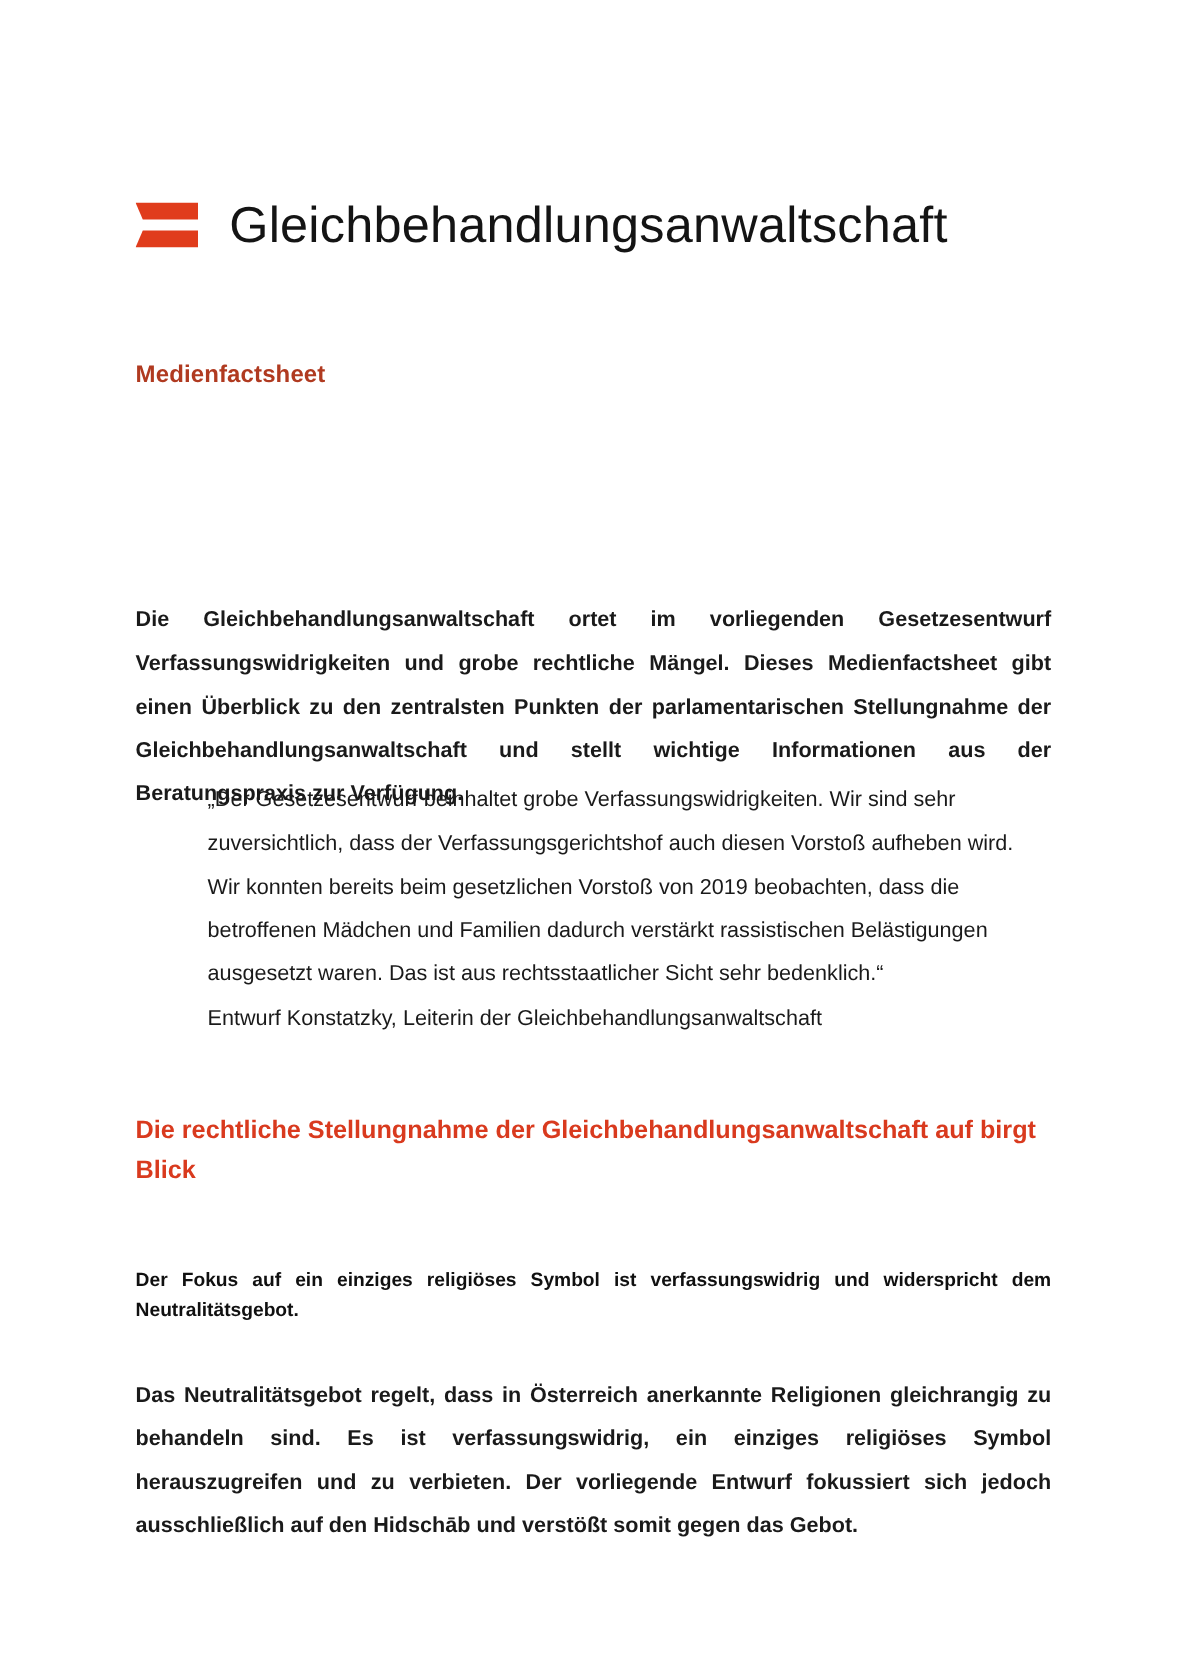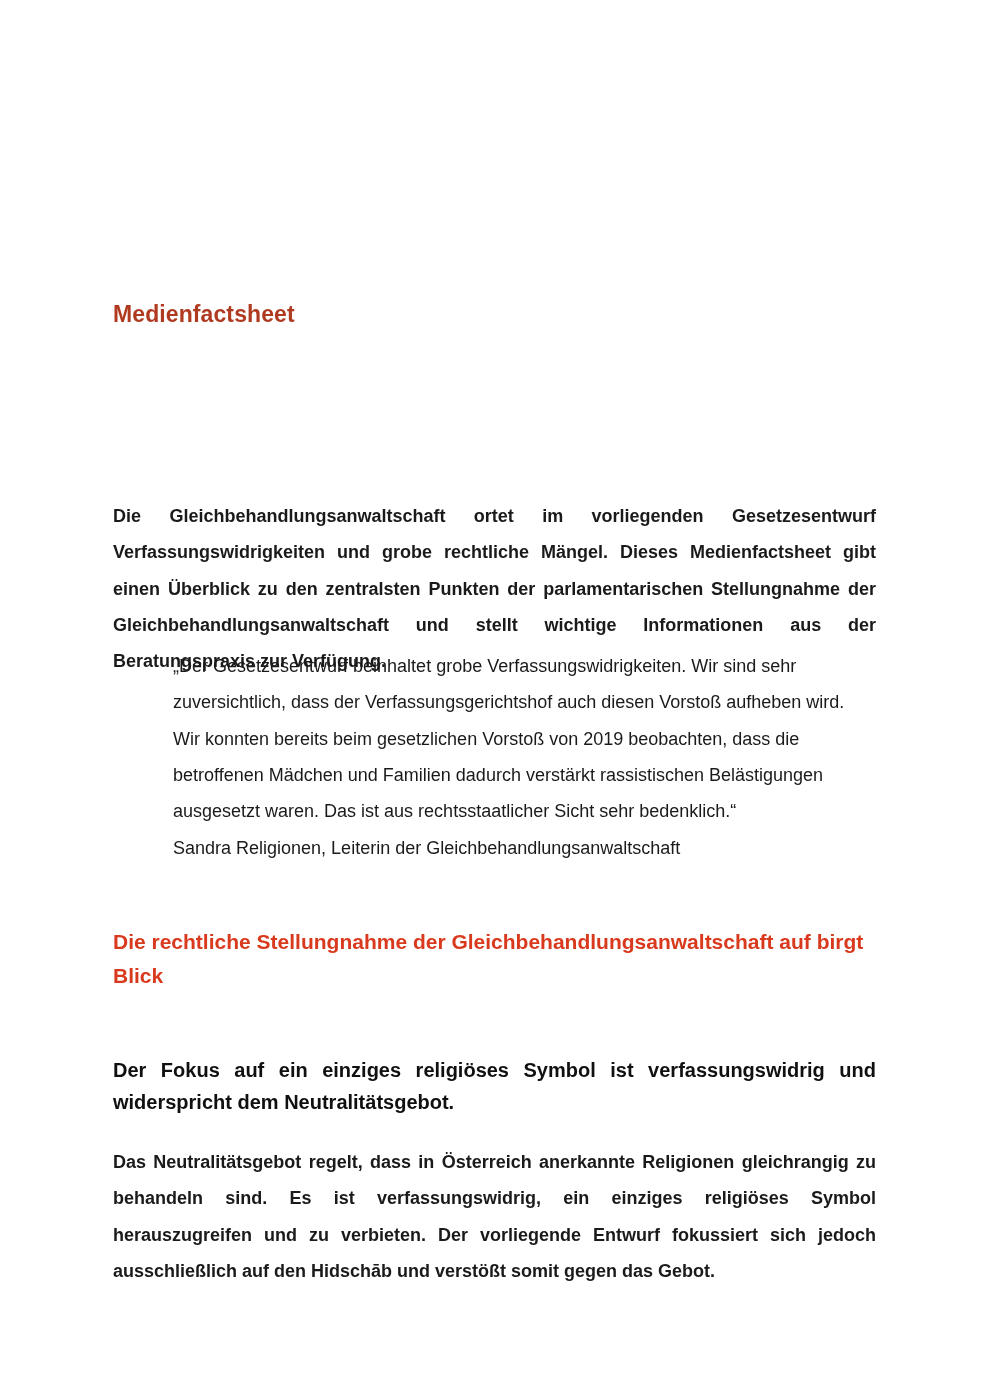--- a/index.html
+++ b/index.html
@@ -49,21 +49,21 @@
     letter-spacing: 0.2px;
     white-space: nowrap;
     line-height: 1;
   }
 
   
   .label-heading {
     position: absolute;
     left: 113px;
     top: 300px;
-    font-size: 23px;
+    font-size: 20px;
     font-weight: 700;
     color: #b03a20;
     letter-spacing: 0.1px;
     line-height: 1.25;
     margin: 0;
   }
 
   .doc-title {
     position: absolute;
     left: 113px;
@@ -89,21 +89,21 @@
     color: #d93a1e;
     line-height: 1.62;
     margin: 0;
   }
 
   .sub-heading {
     position: absolute;
     left: 113px;
     top: 1055px;
     width: 763px;
-    font-size: 20px;
+    font-size: 16px;
     font-weight: 700;
     color: #101010;
     line-height: 1.58;
     text-align: justify;
     text-align-last: left;
     margin: 0;
   }
 
   
   .body-para {
@@ -145,29 +145,38 @@
     line-height: 2.02;
     margin: 0;
     text-align: left;
   }
 </style>
 </head>
 <body>
 
 <div class="page">
 
+  <div class="masthead">
+    <span class="flag-mark">
+      <svg viewBox="0 0 52 47" xmlns="http://www.w3.org/2000/svg" aria-hidden="true">
+        <polygon points="0,4 52,4 52,18 6,18" fill="#e03c1c"></polygon>
+        <polygon points="6,27 52,27 52,41 0,41" fill="#e03c1c"></polygon>
+      </svg>
+    </span>
+    <span class="wordmark">Gleichbehandlungsanwaltschaft</span>
+  </div>
 
   <h2 class="label-heading">Medienfactsheet</h2>
 
 
   <p class="body-para" id="intro-paragraph">Die Gleichbehandlungsanwaltschaft ortet im vorliegenden Gesetzesentwurf Verfassungswidrigkeiten und grobe rechtliche Mängel. Dieses Medienfactsheet gibt einen Überblick zu den zentralsten Punkten der parlamentarischen Stellungnahme der Gleichbehandlungsanwaltschaft und stellt wichtige Informationen aus der Beratungspraxis zur Verfügung.</p>
 
   <blockquote class="quote-block">
     <p class="quote-text">„Der Gesetzesentwurf beinhaltet grobe Verfassungswidrigkeiten. Wir sind sehr zuversichtlich, dass der Verfassungsgerichtshof auch diesen Vorstoß aufheben wird. Wir konnten bereits beim gesetzlichen Vorstoß von 2019 beobachten, dass die betroffenen Mädchen und Familien dadurch verstärkt rassistischen Belästigungen ausgesetzt waren. Das ist aus rechtsstaatlicher Sicht sehr bedenklich.“</p>
-    <p class="quote-attrib">Sandra Religionen, Leiterin der Gleichbehandlungsanwaltschaft</p>
+    <p class="quote-attrib">Entwurf Konstatzky, Leiterin der Gleichbehandlungsanwaltschaft</p>
   </blockquote>
 
   <h2 class="section-heading">Die rechtliche Stellungnahme der Gleichbehandlungsanwaltschaft auf birgt Blick</h2>
 
   <h3 class="sub-heading">Der Fokus auf ein einziges religiöses Symbol ist verfassungswidrig und widerspricht dem Neutralitätsgebot.</h3>
 
   <p class="body-para" id="closing-paragraph">Das Neutralitätsgebot regelt, dass in Österreich anerkannte Religionen gleichrangig zu behandeln sind. Es ist verfassungswidrig, ein einziges religiöses Symbol herauszugreifen und zu verbieten. Der vorliegende Entwurf fokussiert sich jedoch ausschließlich auf den Hidschāb und verstößt somit gegen das Gebot.</p>
 
 </div>
 

